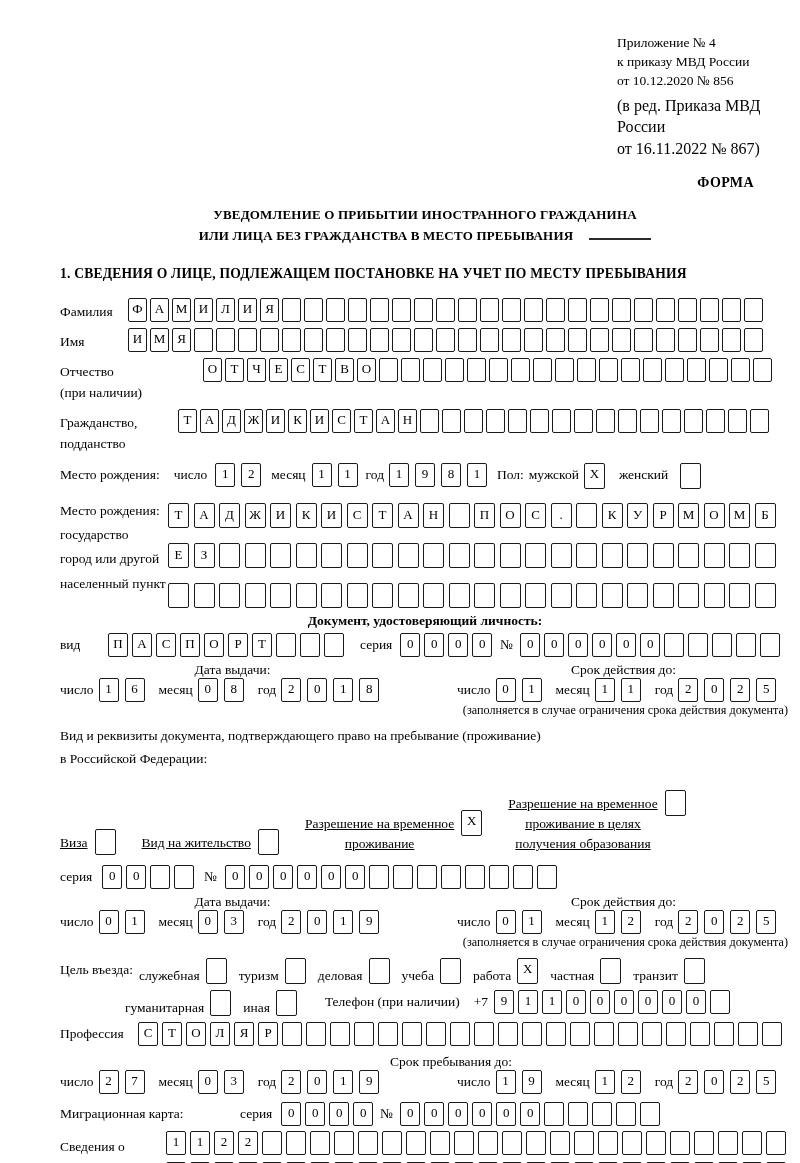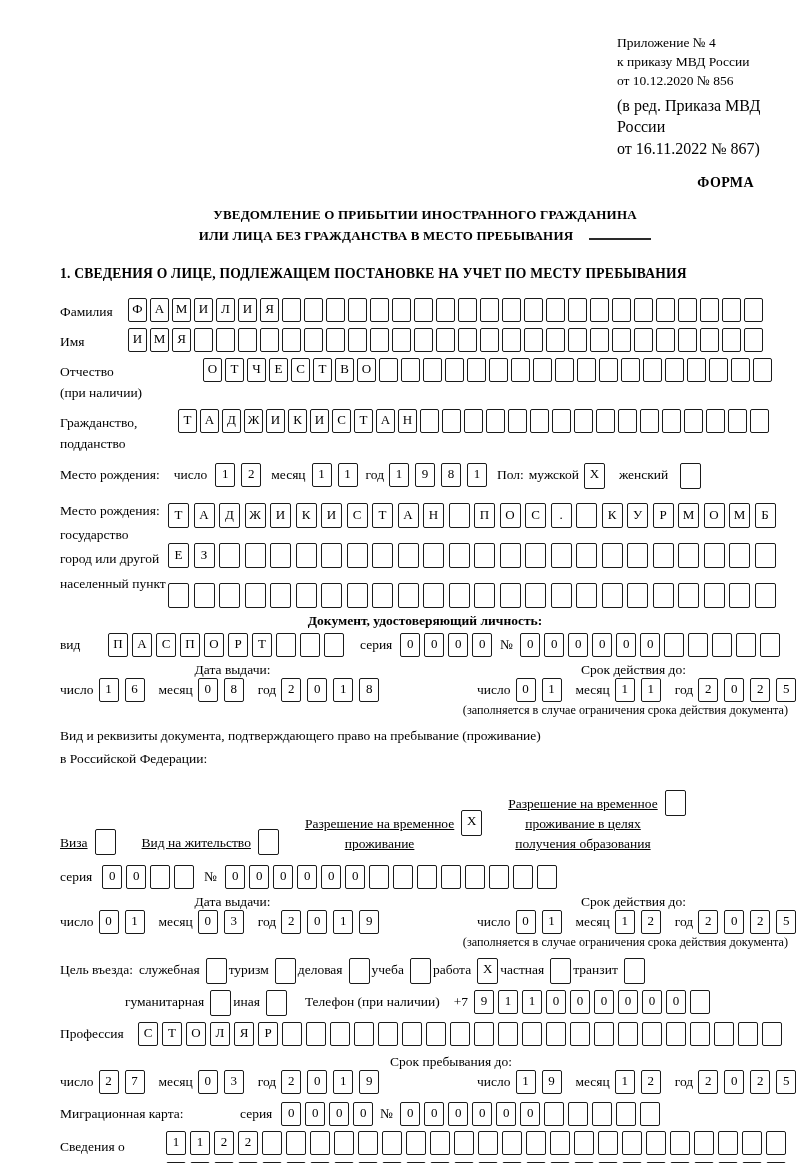--- a/index.html
+++ b/index.html
@@ -27,37 +27,37 @@
     text-align:center; font-size:13px; line-height:20px; vertical-align:top;
   }
   .strip.w .cell { width:21px; height:25px; margin-right:4.5px; line-height:21px; }
   .strip.g .cell { width:20px; margin-right:4px; }
   .strip.d .cell { width:20px; margin-right:6px; }
   .strip.cb .cell { width:21px; height:26px; margin-right:0; }
 
   .mt6 { margin-top:6px; } .mt8 { margin-top:8px; } .mt10 { margin-top:10px; } .mt16 { margin-top:16px; }
 
   .doc-head { text-align:center; font-weight:bold; margin:4px 0 4px 0; }
-  .two-col { display:flex;gap:20px; }
+  .two-col { display:flex; }
   .col-l { flex:0 0 345px; }
   .col-r { flex:1 1 auto; padding-left:52px; }
   .center { text-align:center; }
   .dgroup { display:flex; align-items:flex-start; }
   .dgroup .dlabel { padding-top:4px; margin-right:5px; white-space:nowrap; }
   .dgroup .dlabel + .strip { margin-right:8px; }
   .note-r { text-align:right; font-size:12.2px; margin-top:1px; padding-right:2px; }
 
   .intro { line-height:1.75; margin-top:6px; }
   .opts { display:flex; align-items:flex-end; margin-top:19px;text-decoration:underline; }
   .opt { display:flex; align-items:flex-start; }
   .opt .opt-label { white-space:pre-line; text-align:center; line-height:1.5; padding-top:4px; margin-right:7px; }
   .opt + .opt { margin-left:26px; }
 
   .purpose { display:flex; align-items:flex-start; flex-wrap:nowrap; }
-  .purpose .p-item { display:flex; align-items:flex-start; margin-right:2px; }
+  .purpose .p-item { display:flex; align-items:flex-end; margin-right:12px; }
   .purpose .p-item .inline-label { margin-right:6px; }
 
   .reps { display:flex; align-items:flex-start; margin-top:4px; }
   .reps .rows { flex:1 1 auto; }
   .reps .rows .strip { display:block; margin-bottom:7px; }
 </style>
 </head>
 <body>
 
 <div class="page">

